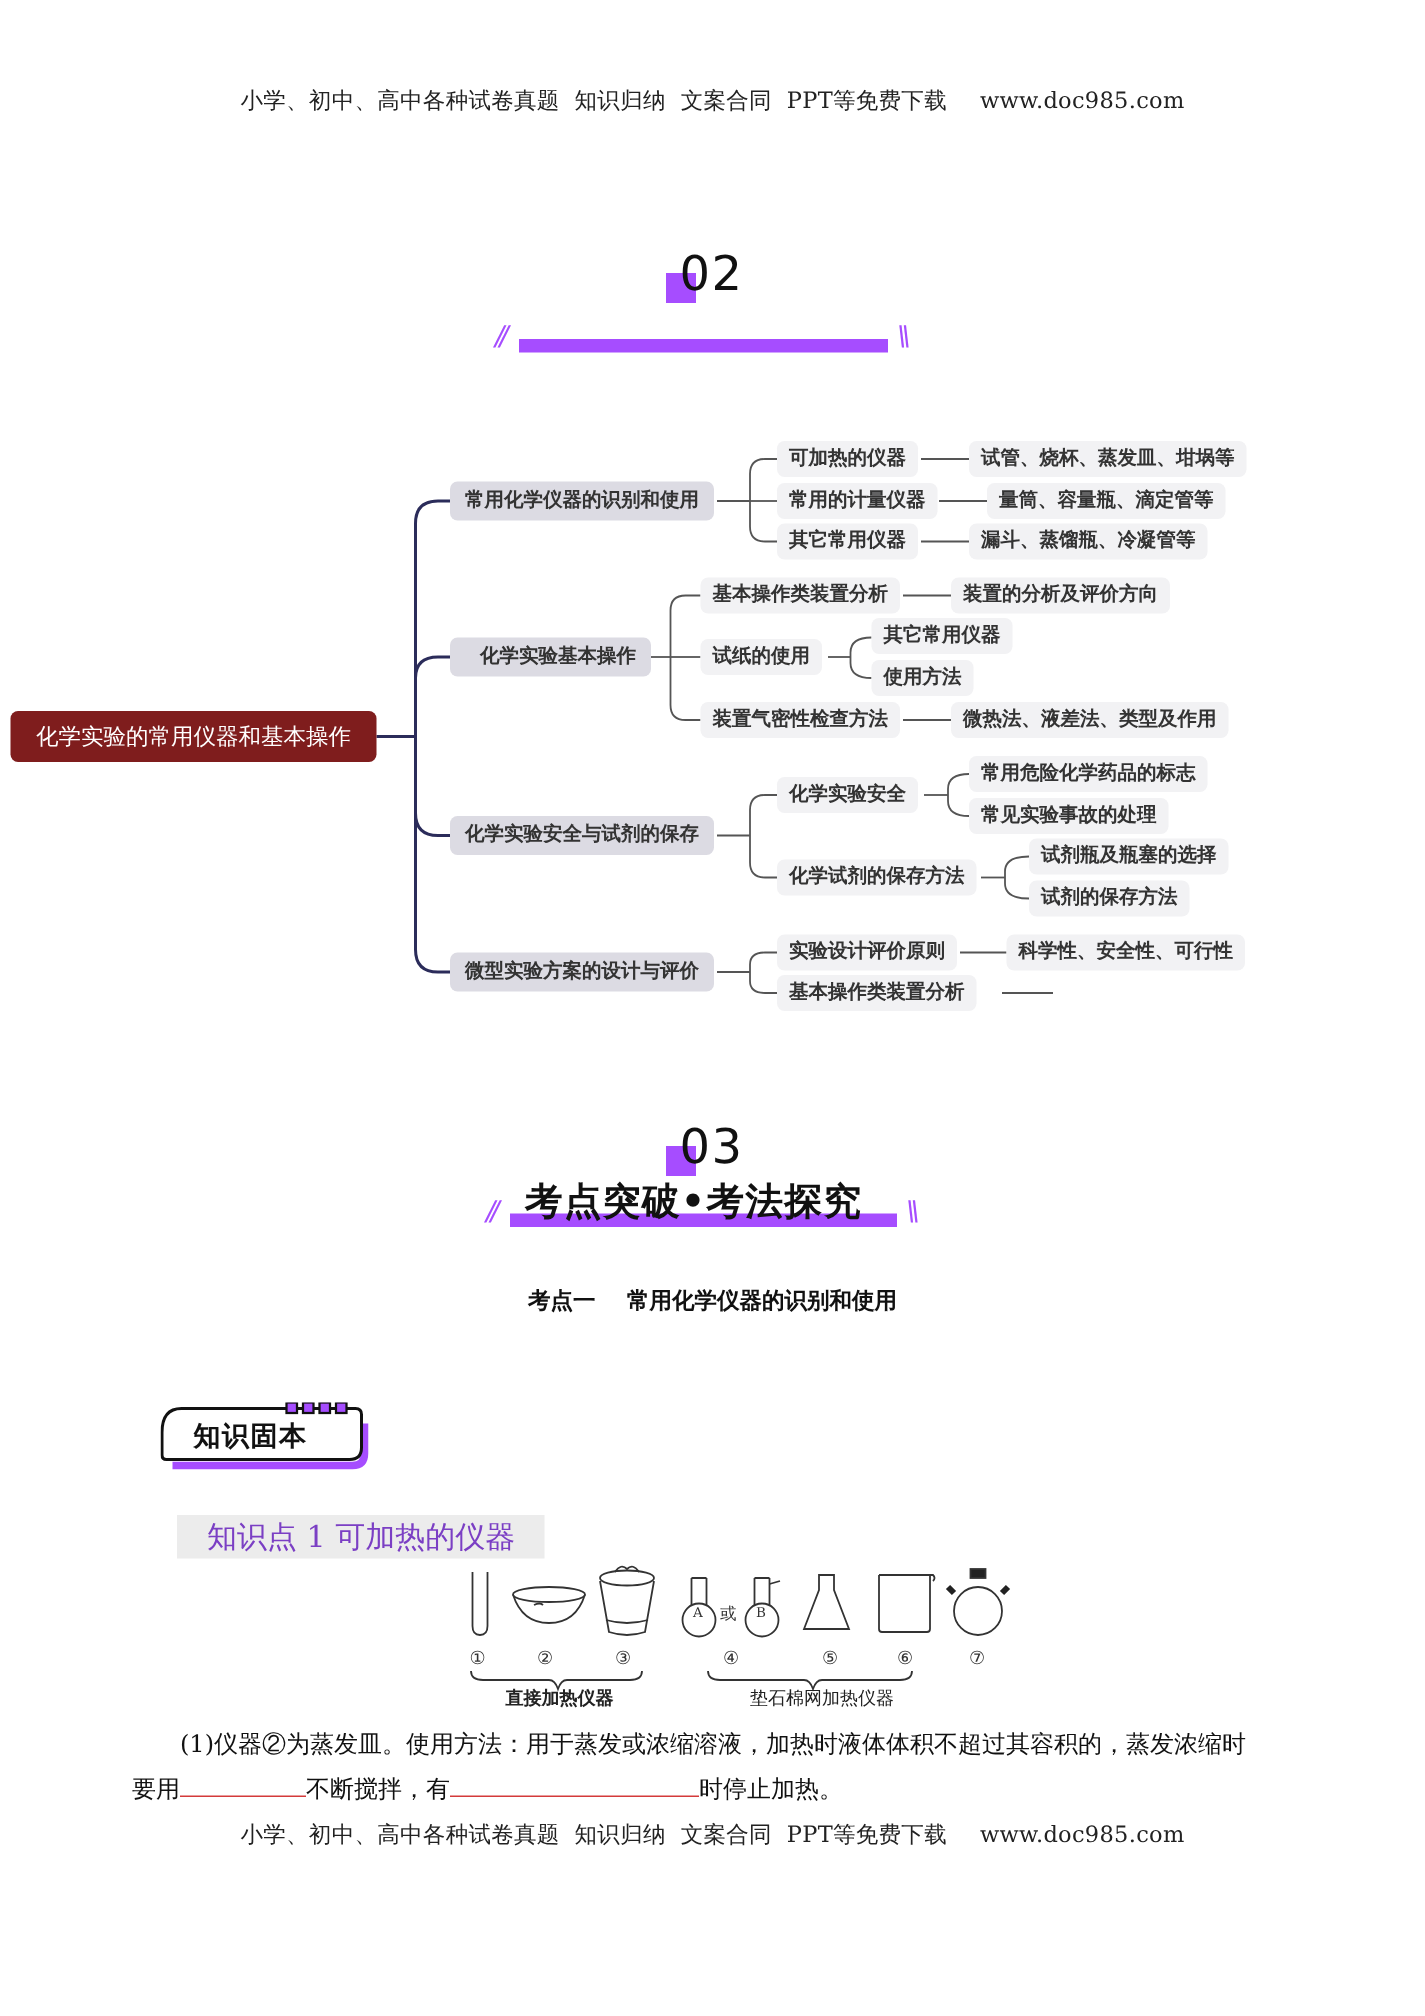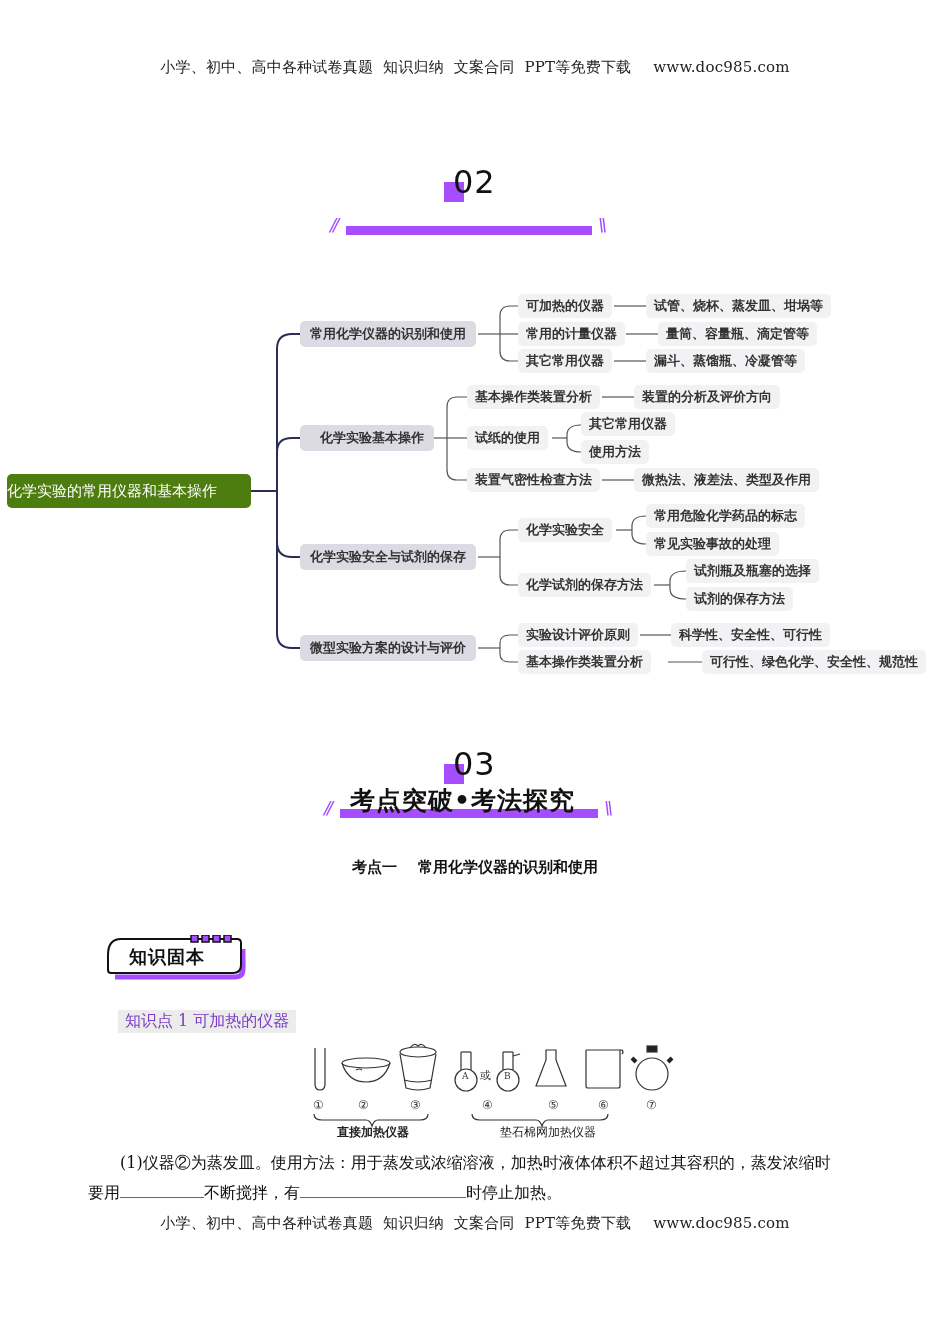--- a/index.html
+++ b/index.html
@@ -15,27 +15,27 @@
   .banner .num { position: absolute; font-family: "DejaVu Sans", sans-serif; font-size: 32px; color: #111; letter-spacing: 1px; line-height: 1; }
   .banner .bar { position: absolute; height: 9px; background: #a64dff; }
   .banner .title { position: absolute; font-family: "DejaVu Sans", sans-serif; font-weight: bold; font-size: 25px; color: #111; letter-spacing: 1px; white-space: nowrap; line-height: 1; }
   .banner .slash { position: absolute; font-family: "DejaVu Sans", sans-serif; font-size: 18px; color: #a64dff; font-style: italic; line-height: 1; letter-spacing: -3px; }
 
   
   .mm { position: absolute; left: 0; top: 280px; width: 950px; height: 410px; }
   .mm svg { position: absolute; left: 0; top: 0; }
   .node { position: absolute; font-family: "DejaVu Sans", sans-serif; font-weight: bold; font-size: 13px; color: #333; background: #f2f2f4; border-radius: 5px; padding: 0 8px; height: 24px; line-height: 24px; white-space: nowrap; }
   .node.l1 { background: #dcdbe3; height: 26px; line-height: 26px; border-radius: 5px; padding: 0 10px; }
-  .root { position: absolute; left: 7px; top: 194px; width: 244px; height: 34px; background: #4d7c0f; color: #fff; font-family: "DejaVu Sans", sans-serif; font-size: 15px; border-radius: 5px; line-height: 34px; }
+  .root { position: absolute; left: 7px; top: 194px; width: 244px; height: 34px; background: #7f1d1d; color: #fff; font-family: "DejaVu Sans", sans-serif; font-size: 15px; border-radius: 5px; text-align: center; line-height: 34px; }
 
   .kd { position: absolute; left: 0; width: 950px; text-align: center; font-family: "DejaVu Sans", sans-serif; font-weight: bold; font-size: 15px; color: #111; white-space: pre; }
 
   .zsgb { position: absolute; left: 107px; top: 935px; width: 140px; height: 50px; }
 
-  .kp { position: absolute; left: 118px; top: 1010px; font-size: 16px; color: #7b3fc4; background: #ececec; padding: 1px 7px; font-family: "DejaVu Serif", serif; }
+  .kp { position: absolute; left: 118px; top: 1010px; font-size: 20px; color: #7b3fc4; background: #ececec; padding: 1px 20px; font-family: "DejaVu Serif", serif; }
 
   .apparatus { position: absolute; left: 300px; top: 1040px; width: 390px; height: 105px; }
   .cap { position: absolute; font-size: 12px; color: #222; font-family: "DejaVu Serif", serif; }
   .circ { position: absolute; font-size: 12px; color: #333; }
 
   .para { position: absolute; left: 88px; width: 790px; font-size: 16px; color: #111; line-height: 30px; }
   .blank { display: inline-block; border-bottom: 1.5px solid #d43a3a; height: 18px; vertical-align: baseline; }
 </style>
 </head>
 <body>
@@ -115,21 +115,20 @@
   <div class="node" style="left:646px; top:224px;">常用危险化学药品的标志</div>
   <div class="node" style="left:646px; top:252px;">常见实验事故的处理</div>
   <div class="node" style="left:518px; top:293px;">化学试剂的保存方法</div>
   <div class="node" style="left:686px; top:279px;">试剂瓶及瓶塞的选择</div>
   <div class="node" style="left:686px; top:307px;">试剂的保存方法</div>
 
   <div class="node l1" style="left:300px; top:355px;">微型实验方案的设计与评价</div>
   <div class="node" style="left:518px; top:343px;">实验设计评价原则</div>
   <div class="node" style="left:671px; top:343px;">科学性、安全性、可行性</div>
   <div class="node" style="left:518px; top:370px;">基本操作类装置分析</div>
-  <div class="node" style="left:702px; top:370px;">可行性、绿色化学、安全性、规范性</div>
 </div>
 
 <div class="banner" style="top:742px;">
   <div class="num-sq" style="left:444px; top:22px;"></div>
   <div class="num" style="left:453px; top:6px;">03</div>
   <div class="slash" style="left:324px; top:57px;">//</div>
   <div class="bar" style="left:340px; top:67px; width:258px;"></div>
   <div class="title" style="left:350px; top:46px;">考点突破•考法探究</div>
   <div class="slash" style="left:604px; top:57px;">\\</div>
 </div>

